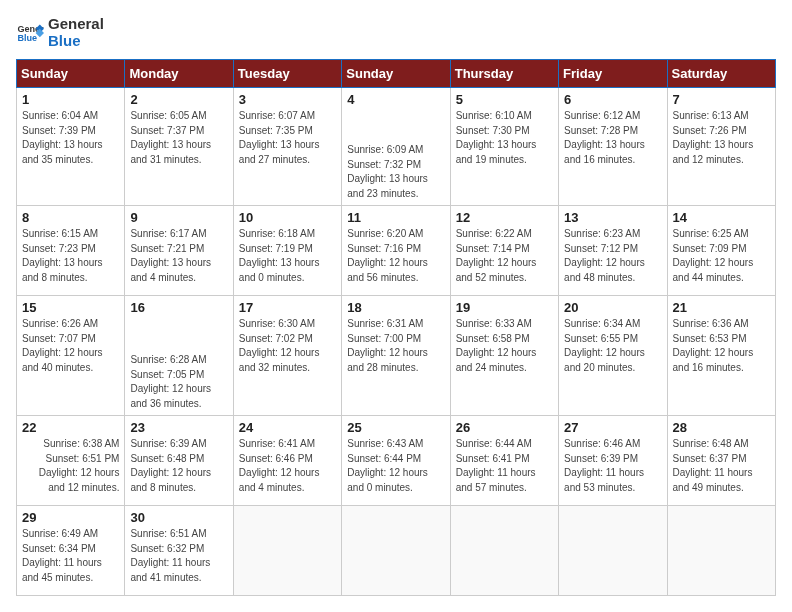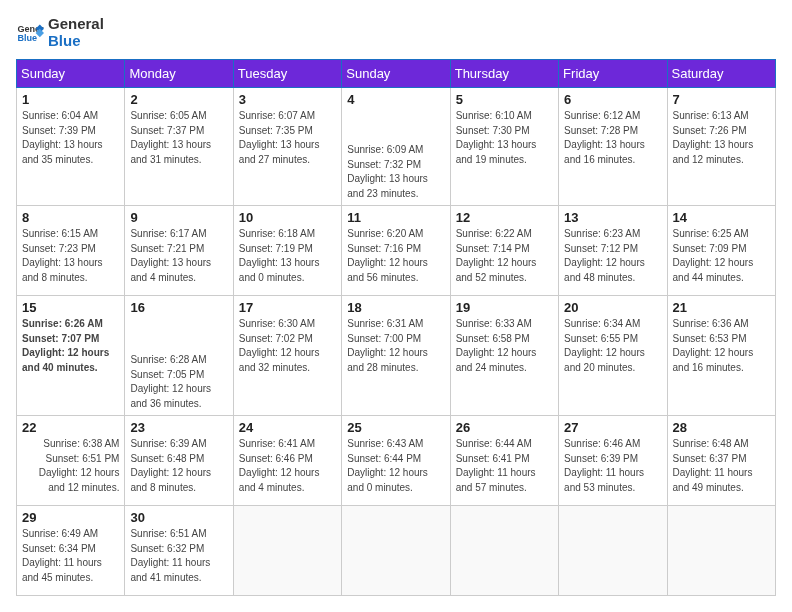--- a/index.html
+++ b/index.html
@@ -36,24 +36,24 @@
     .subtitle {
       font-size: 14px;
       color: #555;
     }
     table {
       width: 100%;
       border-collapse: collapse;
       table-layout: fixed;
     }
     th {
-      background: #6d28d9;
+      background: #7f1d1d;
       color: #fff;
       font-size: 13px;
-      font-weight: normal;
+      font-weight: bold;
       padding: 6px 4px;
       text-align: left;
       border: 1px solid #1a6fc4;
     }
     td {
       border: 1px solid #ccc;
       vertical-align: top;
       padding: 4px 5px;
       font-size: 10.5px;
       color: #333;
@@ -209,21 +209,21 @@
           <span class="day-number">14</span>
           <div class="day-info" style="white-space: pre-line;">Sunrise: 6:25 AM
 Sunset: 7:09 PM
 Daylight: 12 hours
 and 44 minutes.</div>
         </td>
       </tr>
       <tr>
         <td>
           <span class="day-number">15</span>
-          <div class="day-info" style="white-space: pre-line; font-weight: bold;">Sunrise: 6:26 AM
+          <div class="day-info" style="white-space: pre-line;">Sunrise: 6:26 AM
 Sunset: 7:07 PM
 Daylight: 12 hours
 and 40 minutes.</div>
         </td>
         <td>
           <span class="day-number">16</span>
           <div class="day-info" style="white-space: pre-line; margin-top: 38px;">Sunrise: 6:28 AM
 Sunset: 7:05 PM
 Daylight: 12 hours
 and 36 minutes.</div>

